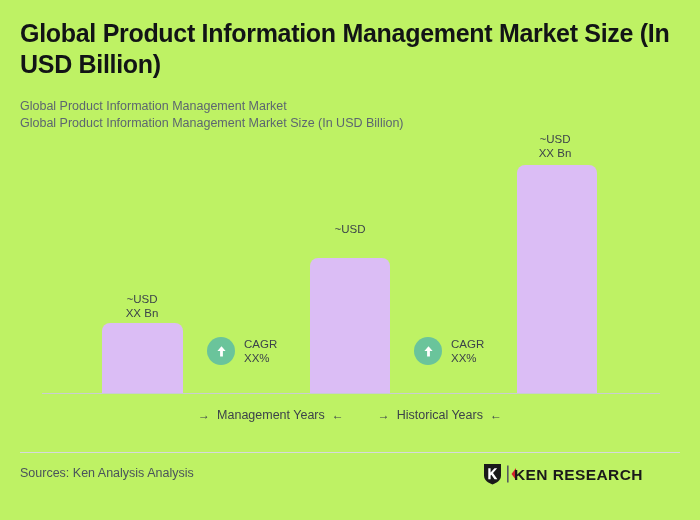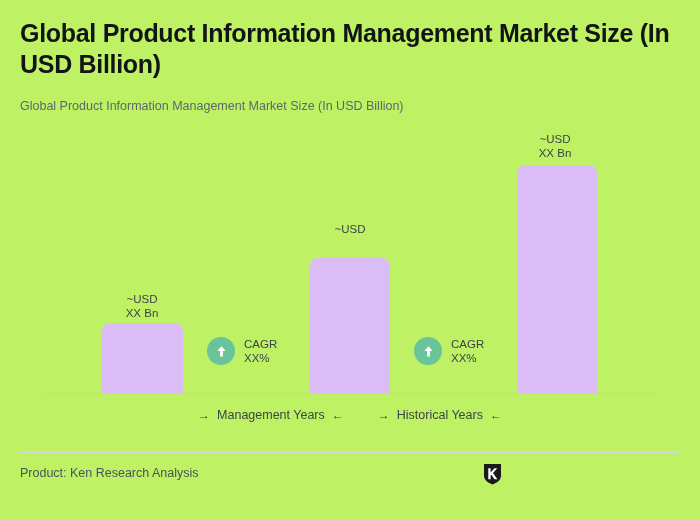--- a/index.html
+++ b/index.html
@@ -166,20 +166,21 @@
 </head>
 <body>
 
 <div class="page">
 
   <div class="header">
     <h1 class="chart-title">Global Product Information Management Market Size (In USD Billion)</h1>
   </div>
 
   <div class="subtitle-block">
+    <div class="subtitle-line">Global Product Information Management Market</div>
     <div class="subtitle-line">Global Product Information Management Market Size (In USD Billion)</div>
   </div>
 
   <div class="plot">
 
     <div class="axis-line"></div>
 
     <div class="bar-label bar-label-1">
       <div>~USD</div>
       <div>XX Bn</div>
@@ -230,24 +231,31 @@
       <div class="period">
         <span class="arr">→</span>
         <span>Historical Years</span>
         <span class="arr">←</span>
       </div>
     </div>
 
   </div>
 
   <div class="footer-rule"></div>
-  <div class="sources">Product: Ken Research Analysis</div>
+  <div class="sources">Sources: Ken Analysis Analysis</div>
 
   <div class="logo">
     <span class="logo-mark">
       <svg width="19" height="22" viewBox="0 0 19 22" aria-hidden="true">
         <path d="M1 1 H18 V12.5 C18 17.2 13.8 20 9.5 21.4 C5.2 20 1 17.2 1 12.5 Z" fill="#1a1a1a"></path>
         <path d="M5.3 5.2 H7.6 V9.6 L11.5 5.2 H14.2 L10.0 10.0 L14.4 16.2 H11.5 L8.4 11.7 L7.6 12.6 V16.2 H5.3 Z" fill="#ffffff"></path>
       </svg>
     </span>
+    <span class="logo-word">
+      <svg width="170" height="20" viewBox="0 0 170 20" aria-hidden="true">
+        <rect x="0" y="1.5" width="1.6" height="17" fill="#555a5f"></rect>
+        <path d="M9 4 L9 16 L4.5 10 Z" fill="#d1222b"></path>
+        <text x="7" y="15.6" font-family="'Liberation Sans', sans-serif" font-size="15.5" font-weight="bold" letter-spacing="0.4" fill="#1a1a1a">KEN RESEARCH</text>
+      </svg>
+    </span>
   </div>
 
 </div>
 
 </body></html>

